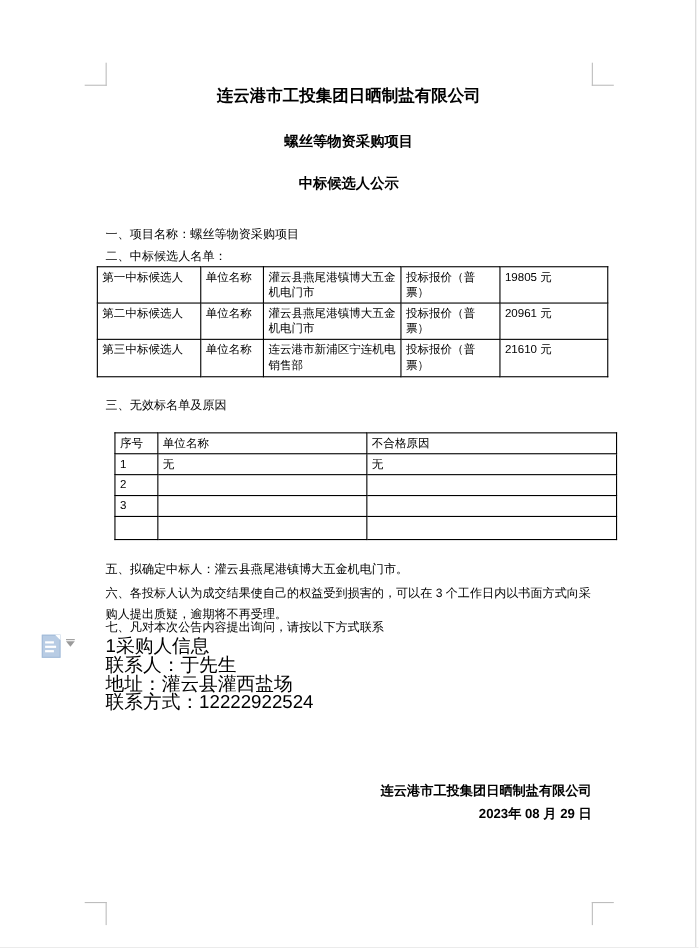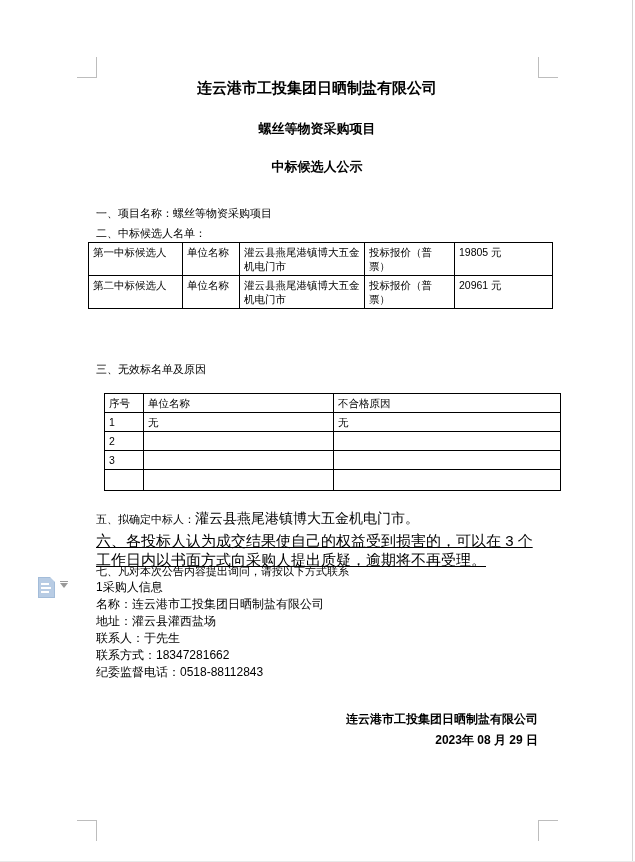--- a/index.html
+++ b/index.html
@@ -18,36 +18,36 @@
   .crop.br{left:538px;top:820px;border-left:1px solid #bdbdbd;border-top:1px solid #bdbdbd;}
 
   
   .title-block{position:absolute;left:96px;top:79px;width:442px;text-align:center;}
   .title-1{font-size:15px;font-weight:bold;line-height:18px;margin:0 0 24px 0;}
   .title-2{font-size:13px;font-weight:bold;line-height:16px;margin:14px 0 22px 0;}
   .title-3{font-size:13px;font-weight:bold;line-height:16px;margin:14px;}
 
   
   .bodyline{position:absolute;left:96px;font-size:11px;line-height:14px;white-space:nowrap;}
-  .para{position:absolute;left:96px;width:446px;font-size:15px;line-height:19px;text-decoration:underline;}
-  .winner-name{font-size:14px;font-family:"Liberation Sans","DejaVu Sans",sans-serif;}
+  .para{position:absolute;left:96px;width:446px;font-size:11px;line-height:19px;}
+  .winner-name{font-size:11px;font-family:"Liberation Sans","DejaVu Sans",sans-serif;}
 
   
   table{border-collapse:collapse;table-layout:fixed;position:absolute;}
   td,th{border:1px solid #000;padding:2px 4px;vertical-align:top;font-size:10.5px;
         line-height:14px;font-weight:normal;text-align:left;overflow:hidden;}
   .tbl-candidates{left:88px;top:242px;width:464px;}
   .tbl-candidates col.c1{width:94px}.tbl-candidates col.c2{width:57px}
   .tbl-candidates col.c3{width:125px}.tbl-candidates col.c4{width:90px}
   .tbl-candidates col.c5{width:98px}
   .tbl-invalid{left:89px;top:393px;width:456px;margin-left:15px;}
   .tbl-invalid col.c1{width:39px}.tbl-invalid col.c2{width:190px}.tbl-invalid col.c3{width:227px}
 
   
-  .contact{position:absolute;left:96px;top:579px;font-size:12px;line-height:17px;}
+  .contact{position:absolute;left:96px;top:579px;font-size:17px;line-height:17px;}
   .contact div{white-space:nowrap;}
 
   
   .signature{position:absolute;left:96px;top:709px;width:442px;text-align:right;
              font-weight:bold;font-size:12px;line-height:21px;}
 
   
   .paste-btn{position:absolute;left:36px;top:575px;width:34px;height:24px;cursor:pointer;}
   .paste-doc{position:absolute;left:2px;top:2px;width:15px;height:19px;background:#b8cce4;
              border:1px solid #a3bcd9;}
@@ -97,20 +97,27 @@
     <td>投标报价（普票）</td>
     <td>19805 元</td>
   </tr>
   <tr style="height:31px">
     <td>第二中标候选人</td>
     <td>单位名称</td>
     <td>灌云县燕尾港镇博大五金机电门市</td>
     <td>投标报价（普票）</td>
     <td>20961 元</td>
   </tr>
+  <tr style="height:34px">
+    <td>第三中标候选人</td>
+    <td>单位名称</td>
+    <td>连云港市新浦区宁连机电销售部</td>
+    <td>投标报价（普票）</td>
+    <td>21610 元</td>
+  </tr>
 </tbody>
   </table>
 
 <div class="bodyline" style="top:362px">三、无效标名单及原因</div>
 
 <table class="tbl-invalid">
   <colgroup>
       <col class="c1">
       <col class="c2">
       <col class="c3">
@@ -154,23 +161,21 @@
     <div class="paste-line pl1"></div>
     <div class="paste-line pl2"></div>
     <div class="paste-line pl3"></div>
   </div>
   <div class="paste-arrow-bar"></div>
   <div class="paste-arrow"></div>
 </div>
 
 <div class="contact">
   <div>1采购人信息</div>
-  <div>名称：连云港市工投集团日晒制盐有限公司</div>
+  <div>联系人：于先生</div>
   <div>地址：灌云县灌西盐场</div>
-  <div>联系人：于先生</div>
-  <div>联系方式：18347281662</div>
-  <div>纪委监督电话：0518-88112843</div>
+  <div>联系方式：12222922524</div>
 </div>
 
 <div class="signature">
   <div>连云港市工投集团日晒制盐有限公司</div>
   <div>2023年 08 月 29 日</div>
 </div>
 
 </body></html>

